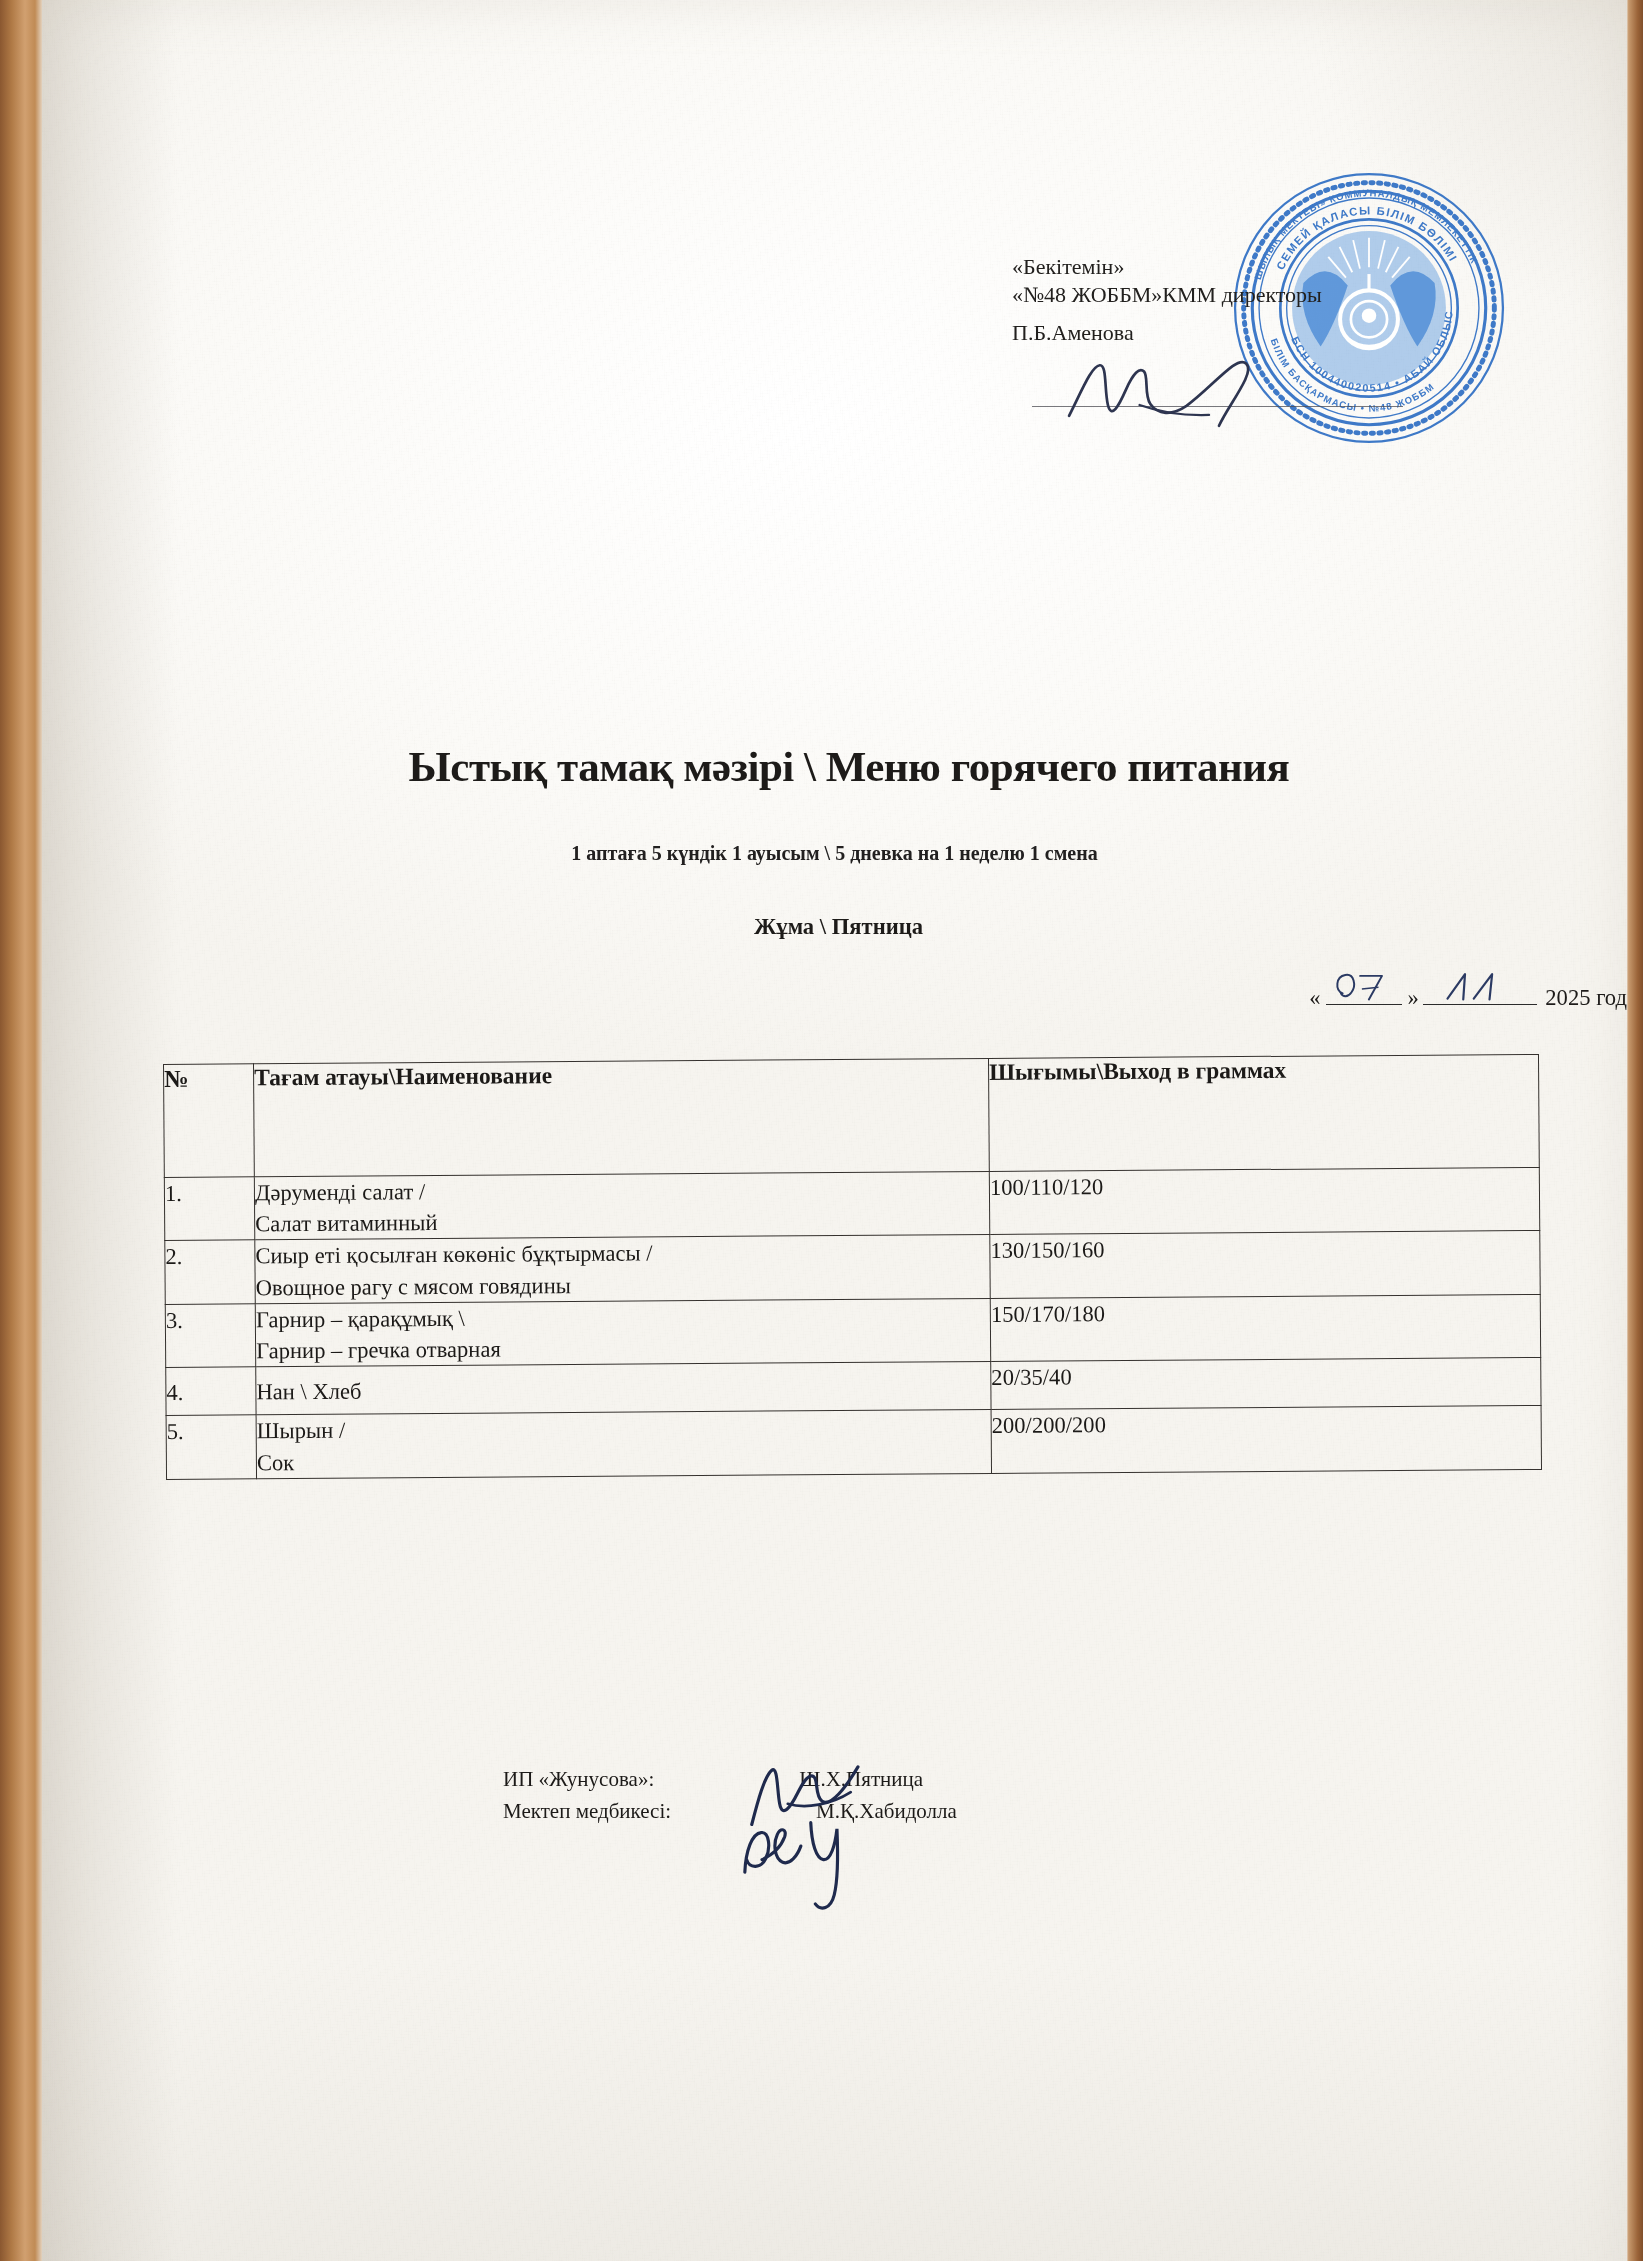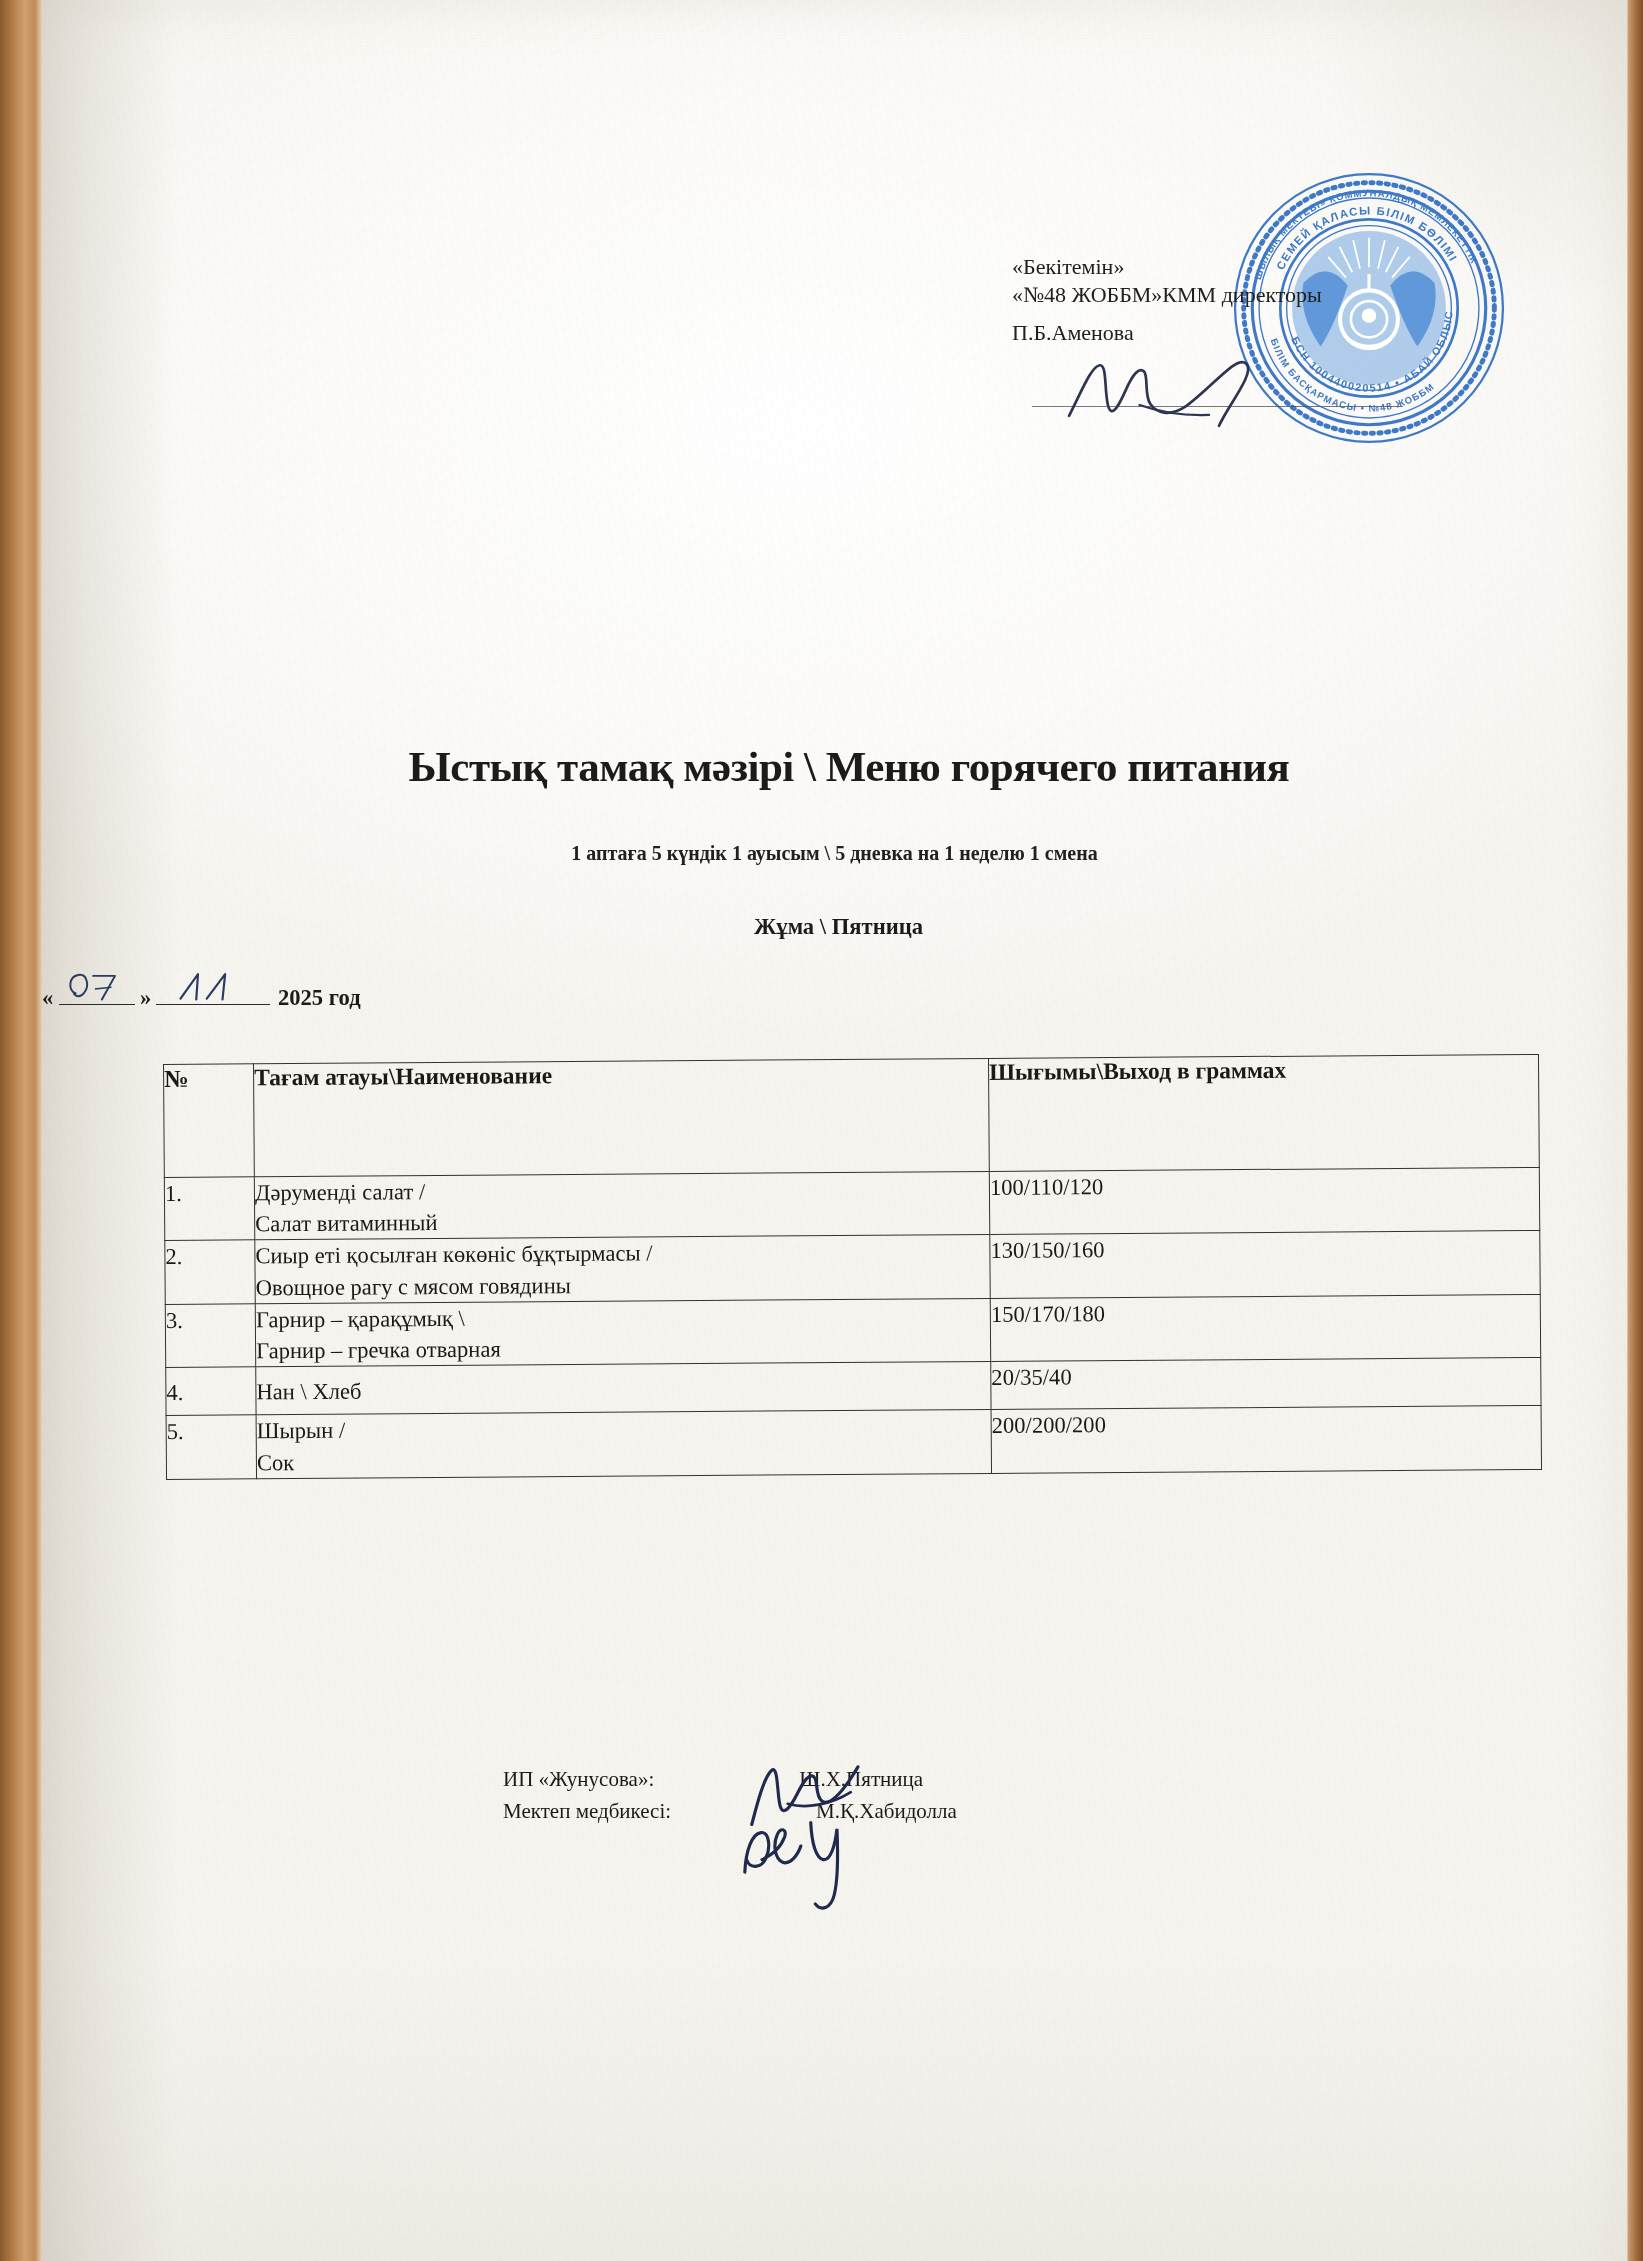--- a/index.html
+++ b/index.html
@@ -144,23 +144,23 @@
     font-size: 22.6px;
     font-weight: bold;
     color: #1d1b19;
   }
 
   
   .date-line {
     position: absolute;
     left: 0; right: 0;
     top: 980px;
-    text-align: left;
+    text-align: right;
     font-size: 22.6px;
-    font-weight: bold;
+    font-weight: normal;
     color: #1d1b19;
     white-space: nowrap;
   }
   .date-line .q { display: inline-block; vertical-align: baseline; }
   .blank {
     display: inline-block;
     position: relative;
     vertical-align: baseline;
     border-bottom: 1.8px solid #2b2b2b;
     height: 23.5px;

